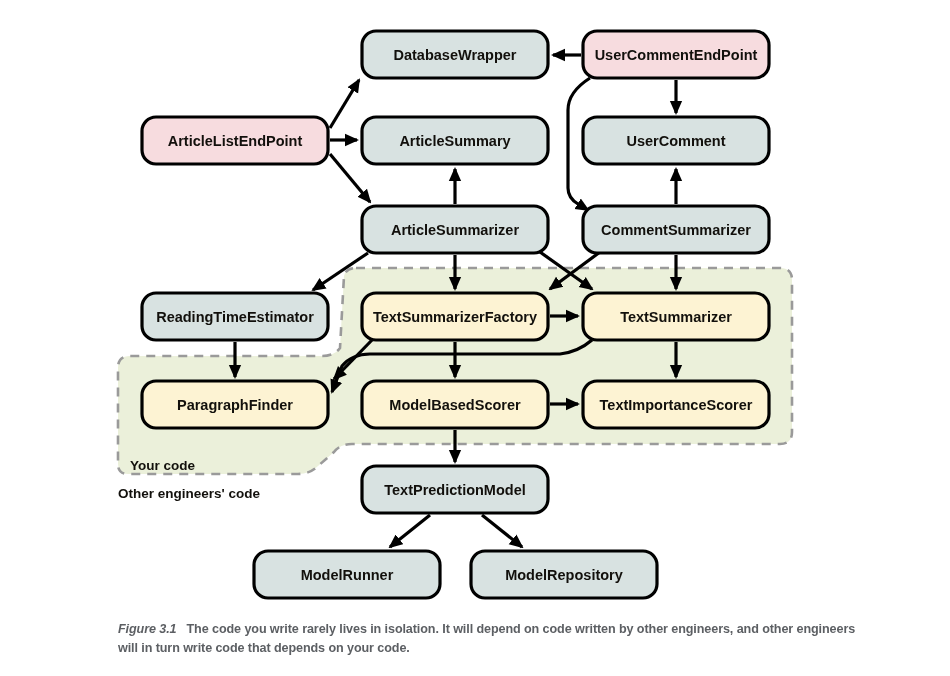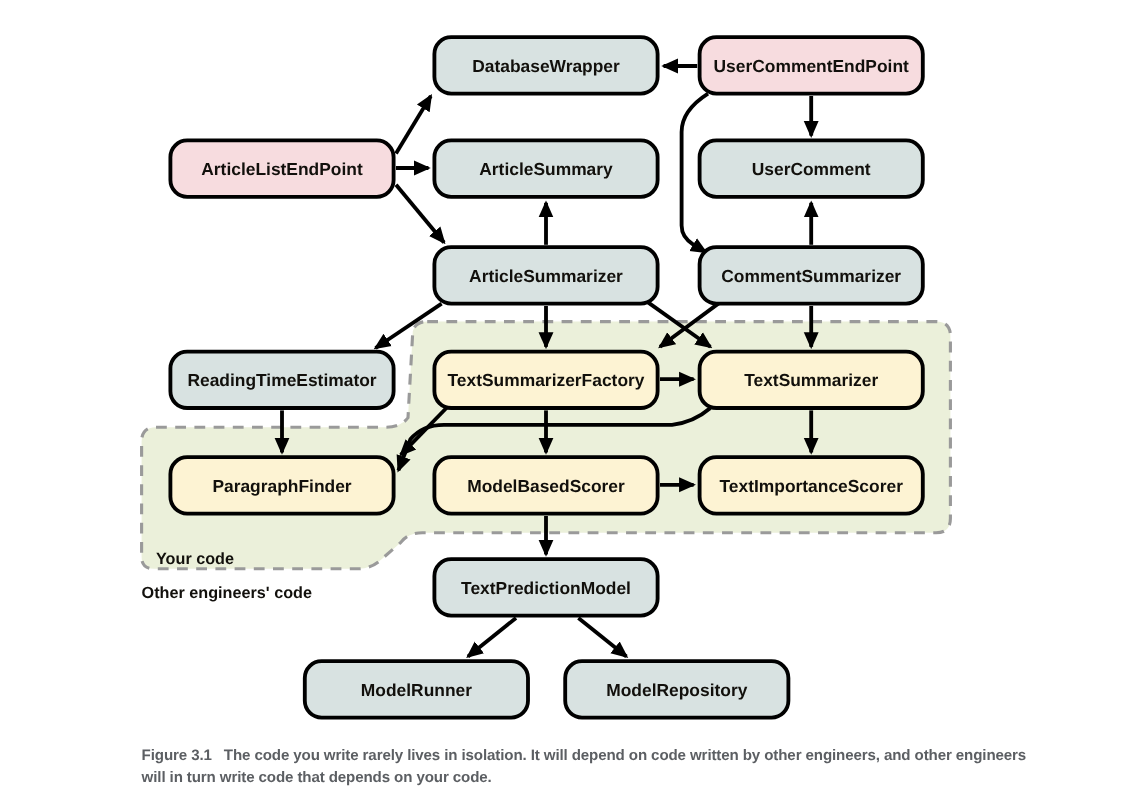--- a/index.html
+++ b/index.html
@@ -38,21 +38,21 @@
     left:118px;
     top:620px;
     width:760px;
     font-family:"Liberation Sans", sans-serif;
     font-weight:bold;
     font-size:12.6px;
     line-height:19px;
     color:#5c5f63;
     letter-spacing:-0.1px;
   }
-  .caption .fig-num{margin-right:10px;color:#5c5f63;}
+  .caption .fig-num{margin-right:10px;color:#5c5f63;font-style:italic;}
 </style>
 </head>
 <body>
 
 <div id="figure-root">
 
   <svg id="diagram" viewBox="0 0 950 676">
     <defs>
       <marker id="arrow" viewBox="0 0 10 10" refX="8.6" refY="5" markerWidth="4.4" markerHeight="4.4" orient="auto-start-reverse">
         <path d="M 0 0.6 L 10 5 L 0 9.4 z" fill="#000000"></path>

